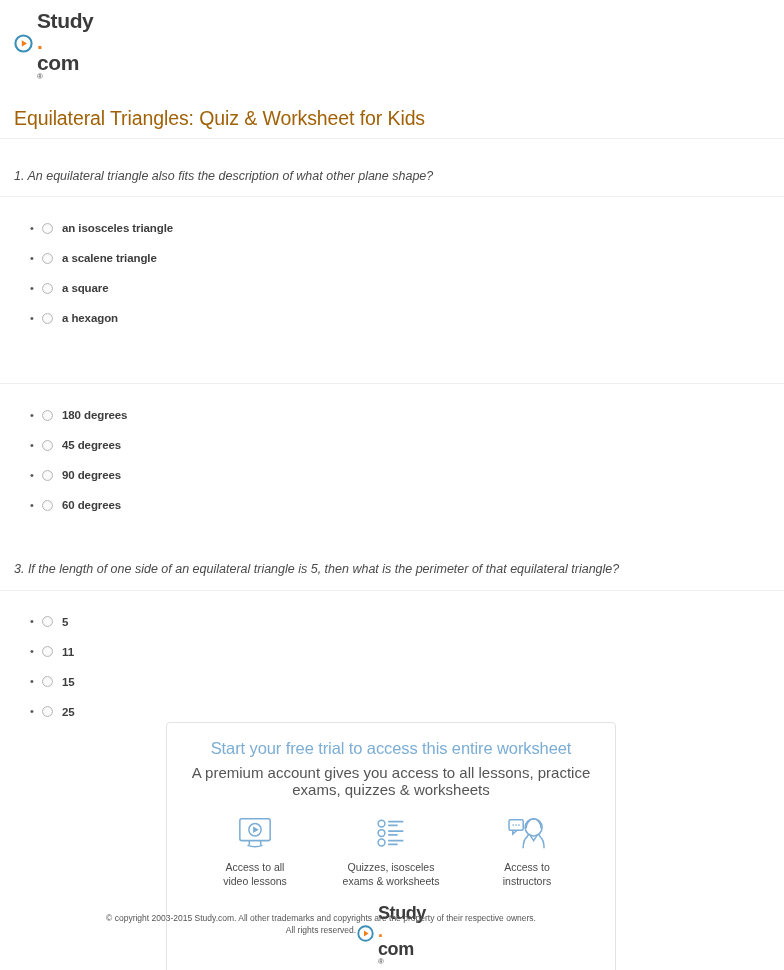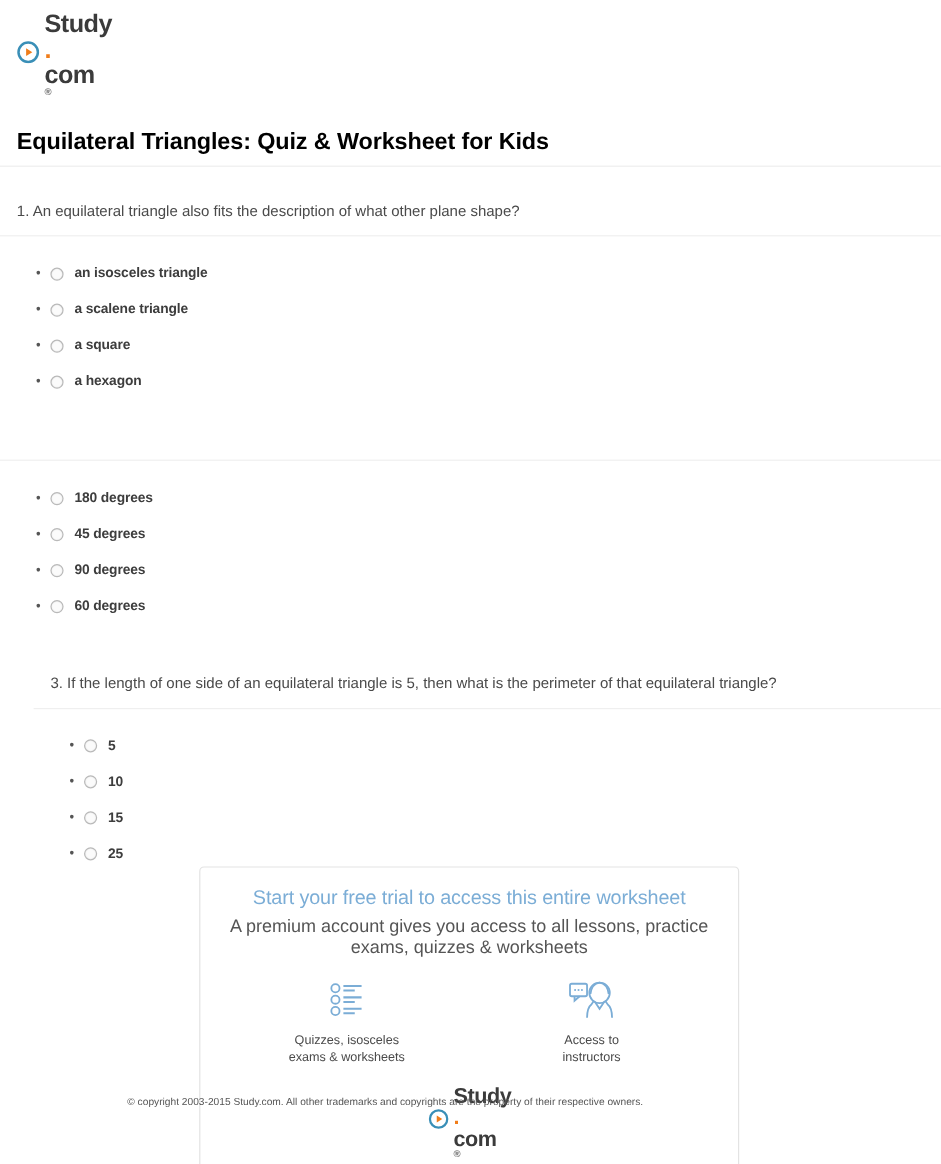--- a/index.html
+++ b/index.html
@@ -43,22 +43,22 @@
     vertical-align: super;
     margin-left: 1px;
   }
 
   
   .title-block {
     padding: 26px 14px 0 14px;
   }
   .page-title {
     font-size: 19.5px;
-    font-weight: bold;
-    color: #000000;
+    font-weight: normal;
+    color: #a16207;
     margin: 0;
     letter-spacing: -0.1px;
   }
   .page-url {
     font-size: 9px;
     color: #777777;
     margin-top: 5px;
     letter-spacing: 0.1px;
   }
   .hr {
@@ -74,20 +74,21 @@
   }
   .question-block {
     padding: 0;
   }
   .question-text {
     font-size: 12.5px;
     color: #4a4a4a;
     line-height: 1.55;
     padding: 0 14px;
     margin: 0;
+    font-style: italic;
   }
   .q-sep {
     border: 0;
     border-top: 1px solid #efefef;
     margin: 10px 0 0 0;
     width: 100%;
   }
   .options {
     list-style: none;
     margin: 0;
@@ -277,33 +278,33 @@
         <span class="opt-label">90 degrees</span>
       </li>
       <li class="option">
         <span class="opt-bullet">•</span>
         <span class="radio"></span>
         <span class="opt-label">60 degrees</span>
       </li>
     </ul>
   </div>
 
-  <div class="question-block" style="padding-top:40px;margin-left:28px;">
+  <div class="question-block" style="padding-top:40px;">
     <p class="question-text" style="max-width:625px;">3. If the length of one side of an equilateral triangle is 5, then what is the perimeter of that equilateral triangle?</p>
     <hr class="q-sep">
     <ul class="options">
       <li class="option">
         <span class="opt-bullet">•</span>
         <span class="radio"></span>
         <span class="opt-label">5</span>
       </li>
       <li class="option">
         <span class="opt-bullet">•</span>
         <span class="radio"></span>
-        <span class="opt-label">10</span>
+        <span class="opt-label">11</span>
       </li>
       <li class="option">
         <span class="opt-bullet">•</span>
         <span class="radio"></span>
         <span class="opt-label">15</span>
       </li>
       <li class="option">
         <span class="opt-bullet">•</span>
         <span class="radio"></span>
         <span class="opt-label">25</span>
@@ -313,20 +314,35 @@
 
 </div>
 
 <div class="promo-wrap">
   <div class="promo-card">
     <h2 class="promo-title">Start your free trial to access this entire worksheet</h2>
     <p class="promo-sub">A premium account gives you access to all lessons, practice exams, quizzes &amp; worksheets</p>
 
     <div class="features">
 
+      <div class="feature">
+        <div class="feature-icon">
+          <svg width="38" height="36" viewBox="0 0 40 38" fill="none" stroke="#7badd6" stroke-width="1.6">
+            <rect x="4" y="3" width="32" height="23" rx="2"></rect>
+            <circle cx="20" cy="14.5" r="6.5"></circle>
+            <polygon points="18,11 24,14.5 18,18" fill="#7badd6" stroke="none"></polygon>
+            <path d="M14 26 L14 31 M26 26 L26 31"></path>
+            <path d="M12 31 Q20 34 28 31"></path>
+          </svg>
+        </div>
+        <div class="feature-label">
+          <span>Access to all</span><br>
+          <span>video lessons</span>
+        </div>
+      </div>
 
       <div class="feature">
         <div class="feature-icon">
           <svg width="38" height="36" viewBox="0 0 40 38" fill="none" stroke="#7badd6" stroke-width="1.6">
             <circle cx="10" cy="8" r="3.6"></circle>
             <circle cx="10" cy="18" r="3.6"></circle>
             <circle cx="10" cy="28" r="3.6"></circle>
             <path d="M17 6 H33 M17 10 H27 M17 16 H33 M17 20 H27 M17 26 H33 M17 30 H27" stroke-width="1.8"></path>
           </svg>
         </div>
@@ -376,13 +392,14 @@
     </div>
   </div>
 
   <div class="promo-bar">
     <span>This worksheet is part of an online course. For more information, go to </span><b>Study.com</b>
   </div>
 </div>
 
 <div class="footer">
   <div>© copyright 2003-2015 Study.com. All other trademarks and copyrights are the property of their respective owners.</div>
+  <div>All rights reserved.</div>
 </div>
 
 </body></html>

